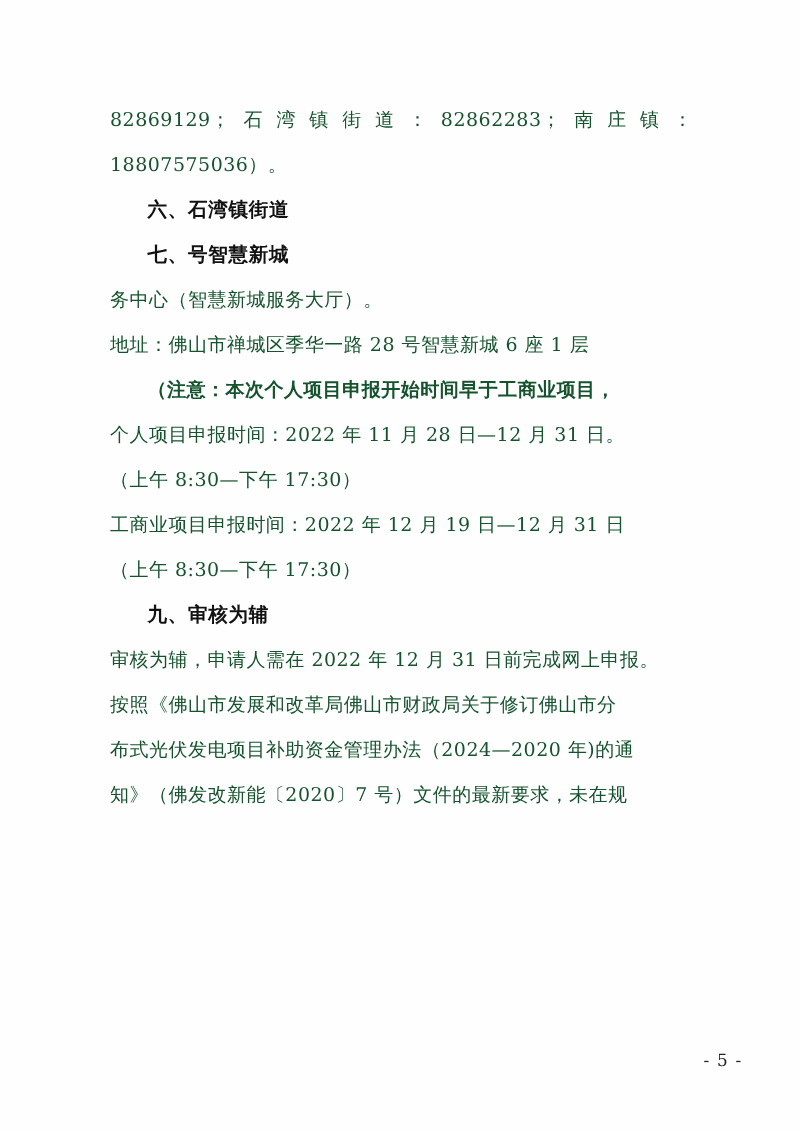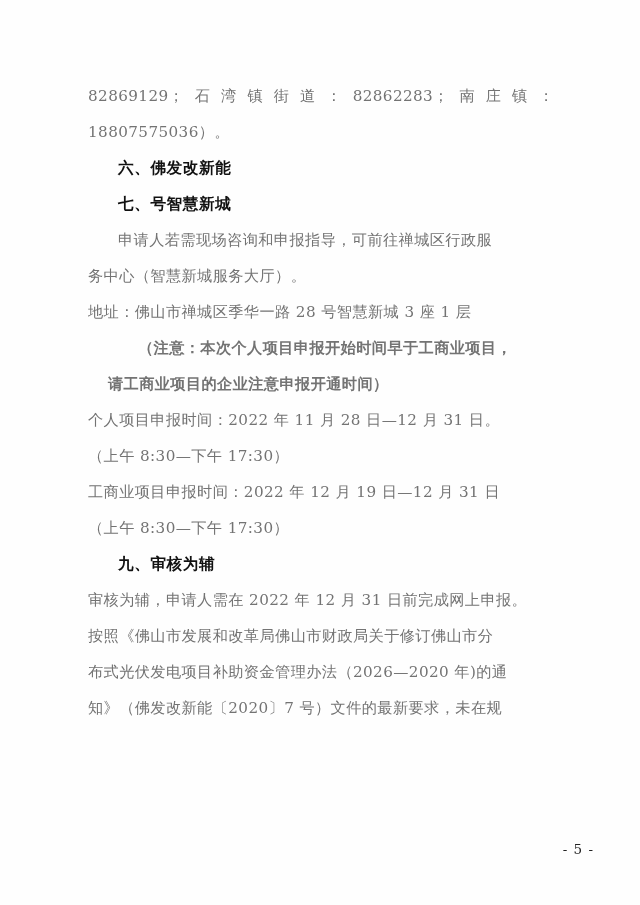--- a/index.html
+++ b/index.html
@@ -20,72 +20,69 @@
   .content {
     position: absolute;
     left: 88px;
     top: 78px;
     width: 466px;
   }
   .para {
     font-family: "DejaVu Serif", serif;
     font-size: 15.2px;
     line-height: 36px;
-    color: #737373;
+    color: #14532d;
     letter-spacing: 0.4px;
     text-align: justify;
     margin: 0;
   }
   .indent {
     text-indent: 30px;
   }
   .heading {
     font-family: "DejaVu Serif", serif;
     font-size: 15.6px;
     font-weight: bold;
     line-height: 36px;
     color: #111111;
     letter-spacing: 0.6px;
     margin: 0;
     text-indent: 30px;
   }
   .bold {
     font-weight: bold;
-    margin-left: 20px;
   }
   .ul {
     text-underline-offset: 3px;
   }
   .pagenum {
     position: absolute;
     right: 46px;
     bottom: 48px;
     font-family: "DejaVu Serif", serif;
     font-size: 13.5px;
     color: #222222;
     letter-spacing: 1px;
   }
 </style>
 </head>
 <body>
 
 <div class="page">
   <div class="content">
       <p class="para">82869129；石湾镇街道：82862283；南庄镇：18807575036）。</p>
-      <p class="heading">六、佛发改新能</p>
+      <p class="heading">六、石湾镇街道</p>
       <p class="heading">七、号智慧新城</p>
-      <p class="para indent">申请人若需现场咨询和申报指导，可前往禅城区行政服</p>
       <p class="para">务中心（智慧新城服务大厅）。</p>
-      <p class="para">地址：佛山市禅城区季华一路 28 号智慧新城 3 座 1 层</p>
+      <p class="para">地址：佛山市禅城区季华一路 28 号智慧新城 6 座 1 层</p>
       <p class="para indent bold">（注意：本次个人项目申报开始时间早于工商业项目，</p>
-      <p class="para bold">请工商业项目的企业注意申报开通时间）</p>
       <p class="para ul">个人项目申报时间：2022 年 11 月 28 日—12 月 31 日。</p>
       <p class="para">（上午 8:30—下午 17:30）</p>
       <p class="para ul">工商业项目申报时间：2022 年 12 月 19 日—12 月 31 日</p>
       <p class="para">（上午 8:30—下午 17:30）</p>
       <p class="heading">九、审核为辅</p>
       <p class="para">审核为辅，申请人需在 2022 年 12 月 31 日前完成网上申报。</p>
       <p class="para">按照《佛山市发展和改革局佛山市财政局关于修订佛山市分</p>
-      <p class="para">布式光伏发电项目补助资金管理办法（2026—2020 年)的通</p>
+      <p class="para">布式光伏发电项目补助资金管理办法（2024—2020 年)的通</p>
       <p class="para">知》（佛发改新能〔2020〕7 号）文件的最新要求，未在规</p>
     </div>
   <div class="pagenum">- 5 -</div>
 </div>
 
 </body></html>

